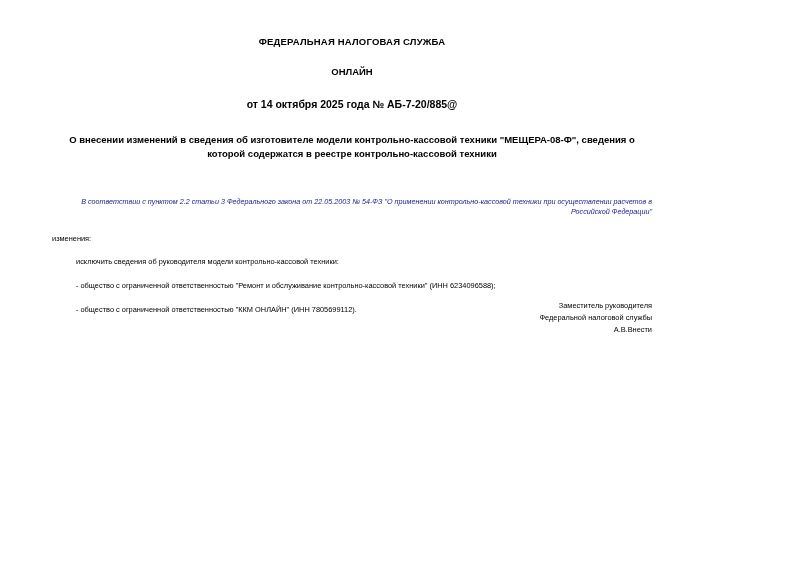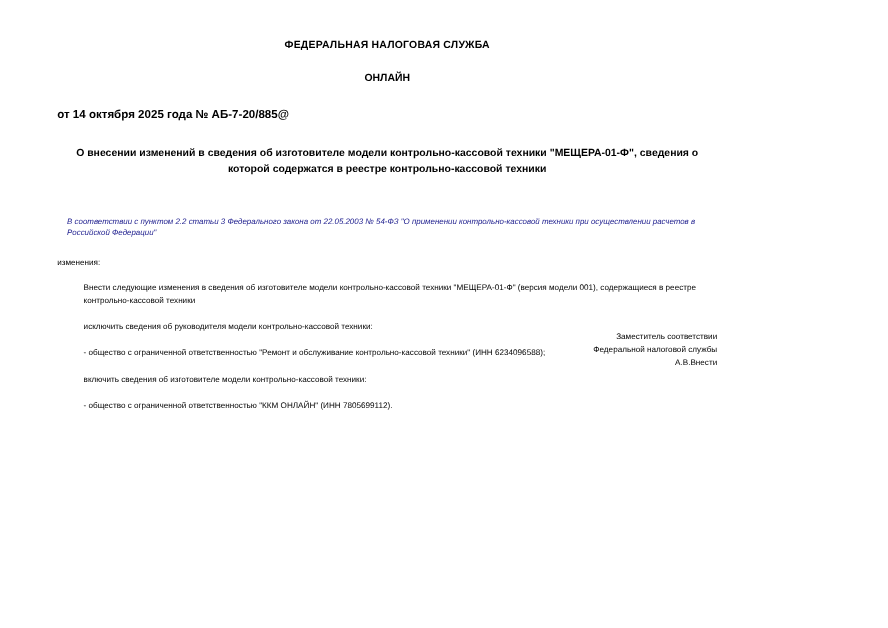--- a/index.html
+++ b/index.html
@@ -28,39 +28,41 @@
     letter-spacing: 0.2px;
     margin-top: 6px;
   }
   .doc-type {
     text-align: center;
     font-size: 9.5px;
     font-weight: bold;
     margin-top: 19px;
   }
   .doc-date {
+    text-align: center;
     font-size: 10.5px;
     font-weight: bold;
     margin-top: 21px;
   }
   .doc-title {
     text-align: center;
     font-size: 9.5px;
     font-weight: bold;
     line-height: 1.45;
     margin-top: 23px;
     padding: 0 10px;
   }
   .preamble {
     font-size: 7.2px;
     font-style: italic;
     color: #1a1a8c;
     margin-top: 36px;
     padding-left: 9px;
     line-height: 1.4;
+    text-align: right;
   }
   .order-word {
     font-size: 7.4px;
     margin-top: 17px;
     padding-left: 0px;
   }
   .body-para {
     font-size: 7.4px;
     line-height: 1.5;
     margin-top: 13px;
@@ -82,35 +84,33 @@
 <body>
 
 <div class="page">
 
   <div class="org-name">ФЕДЕРАЛЬНАЯ НАЛОГОВАЯ СЛУЖБА</div>
 
   <div class="doc-type">ОНЛАЙН</div>
 
   <div class="doc-date">от 14 октября 2025 года № АБ-7-20/885@</div>
 
-  <div class="doc-title">О внесении изменений в сведения об изготовителе модели контрольно-кассовой техники "МЕЩЕРА-01-Ф", сведения о которой содержатся в реестре контрольно-кассовой техники</div>
+  <div class="doc-title">О внесении изменений в сведения об изготовителе модели контрольно-кассовой техники "МЕЩЕРА-08-Ф", сведения о которой содержатся в реестре контрольно-кассовой техники</div>
 
   <div class="preamble">В соответствии с пунктом 2.2 статьи 3 Федерального закона от 22.05.2003 № 54-ФЗ "О применении контрольно-кассовой техники при осуществлении расчетов в Российской Федерации"</div>
 
   <div class="order-word">изменения:</div>
 
-  <div class="body-para indent">Внести следующие изменения в сведения об изготовителе модели контрольно-кассовой техники "МЕЩЕРА-01-Ф" (версия модели 001), содержащиеся в реестре контрольно-кассовой техники</div>
 
   <div class="body-para indent">исключить сведения об руководителя модели контрольно-кассовой техники:</div>
 
   <div class="body-para indent">- общество с ограниченной ответственностью "Ремонт и обслуживание контрольно-кассовой техники" (ИНН 6234096588);</div>
 
-  <div class="body-para indent">включить сведения об изготовителе модели контрольно-кассовой техники:</div>
 
   <div class="body-para indent">- общество с ограниченной ответственностью "ККМ ОНЛАЙН" (ИНН 7805699112).</div>
 
   <div class="signature-block">
-    <div>Заместитель соответствии</div>
+    <div>Заместитель руководителя</div>
     <div>Федеральной налоговой службы</div>
     <div>А.В.Внести</div>
   </div>
 
 </div>
 
 </body></html>

